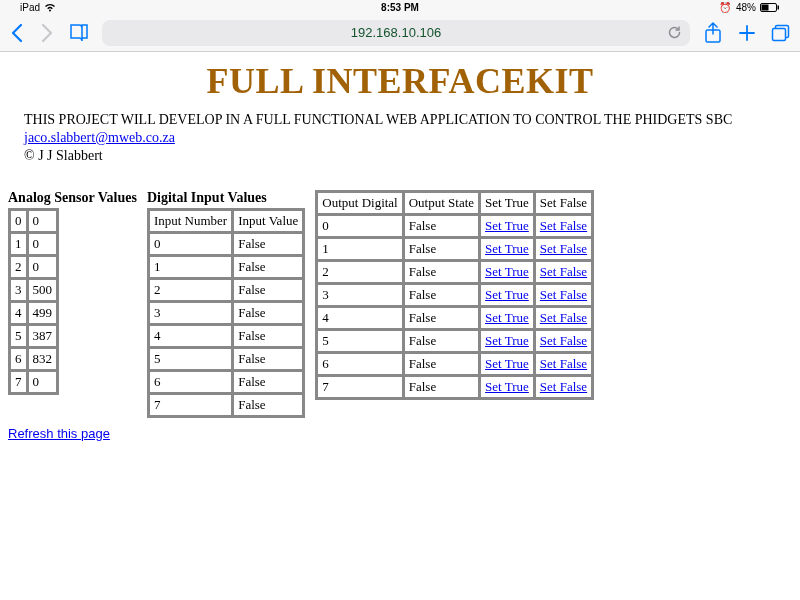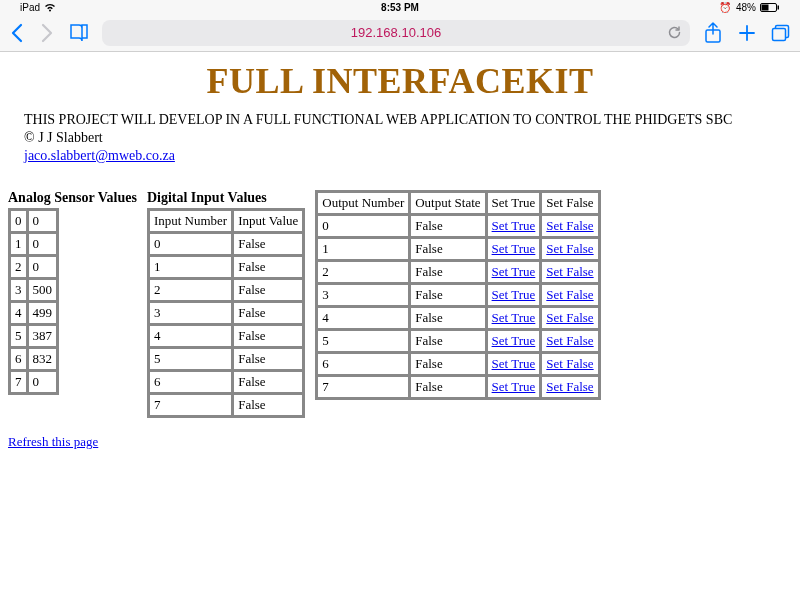--- a/index.html
+++ b/index.html
@@ -46,21 +46,21 @@
   .bookmark-icon { color: #007aff; }
   .url-field {
     flex: 1;
     background: #e9e9eb;
     border-radius: 8px;
     height: 26px;
     display: flex;
     align-items: center;
     justify-content: center;
     font-size: 13px;
-    color: #be185d;
+    color: #14532d;
     position: relative;
   }
   .url-reload {
     position: absolute;
     right: 8px;
     color: #8e8e93;
   }
   .tool-icon { color: #007aff; width: 22px; display:flex; justify-content:center;}
   
   .page {
@@ -109,22 +109,22 @@
     font-size: 13px;
     white-space: nowrap;
   }
   table.data th { font-weight: normal; }
   .footer-text {
     font-family: "Times New Roman", serif;
     font-size: 14px;
     margin-top: 30px;
   }
   .refresh-link {
-    font-family: Liberation Serif, serif;
-    margin-top: 16px;
+    font-family: Liberation Sans, sans-serif;
+    margin-top: 8px;
     display: inline-block;
   }
   svg { display: block; }
 </style>
 </head>
 <body>
 
 <div class="status-bar">
   <div class="status-left">
     <span>iPad</span>
@@ -189,22 +189,22 @@
     <svg width="20" height="18" viewBox="0 0 20 18">
         <rect x="4.5" y="1.5" width="13" height="12" rx="1.5" fill="none" stroke="#007aff" stroke-width="1.5"></rect>
         <rect x="1.5" y="4.5" width="13" height="12" rx="1.5" fill="#f7f7f7" stroke="#007aff" stroke-width="1.5"></rect>
       </svg>
   </div>
 </div>
 
 <div class="page">
   <h1 class="main-title">FULL INTERFACEKIT</h1>
   <div class="intro">THIS PROJECT WILL DEVELOP IN A FULL FUNCTIONAL WEB APPLICATION TO CONTROL THE PHIDGETS SBC</div>
+  <div class="intro"><a href="#" class="link">jaco.slabbert@mweb.co.za</a></div>
   <div class="intro">© J J Slabbert</div>
-  <div class="intro"><a href="#" class="link">jaco.slabbert@mweb.co.za</a></div>
 
   <div class="tables-row">
 
     <div class="tbl-block">
       <div class="tbl-title">Analog Sensor Values</div>
       <table class="data">
         <tbody>
         <tr>
               <td>0</td>
               <td>0</td>
@@ -282,21 +282,21 @@
               <td>False</td>
             </tr>
       </tbody>
         </table>
     </div>
 
     <div class="tbl-block">
       <table class="data">
         <tbody>
             <tr>
-          <th>Output Number</th>
+          <th>Output Digital</th>
           <th>Output State</th>
           <th>Set True</th>
           <th>Set False</th>
         </tr>
         <tr>
               <td>0</td>
               <td>False</td>
               <td><a href="#" class="link">Set True</a></td>
               <td><a href="#" class="link">Set False</a></td>
             </tr>

